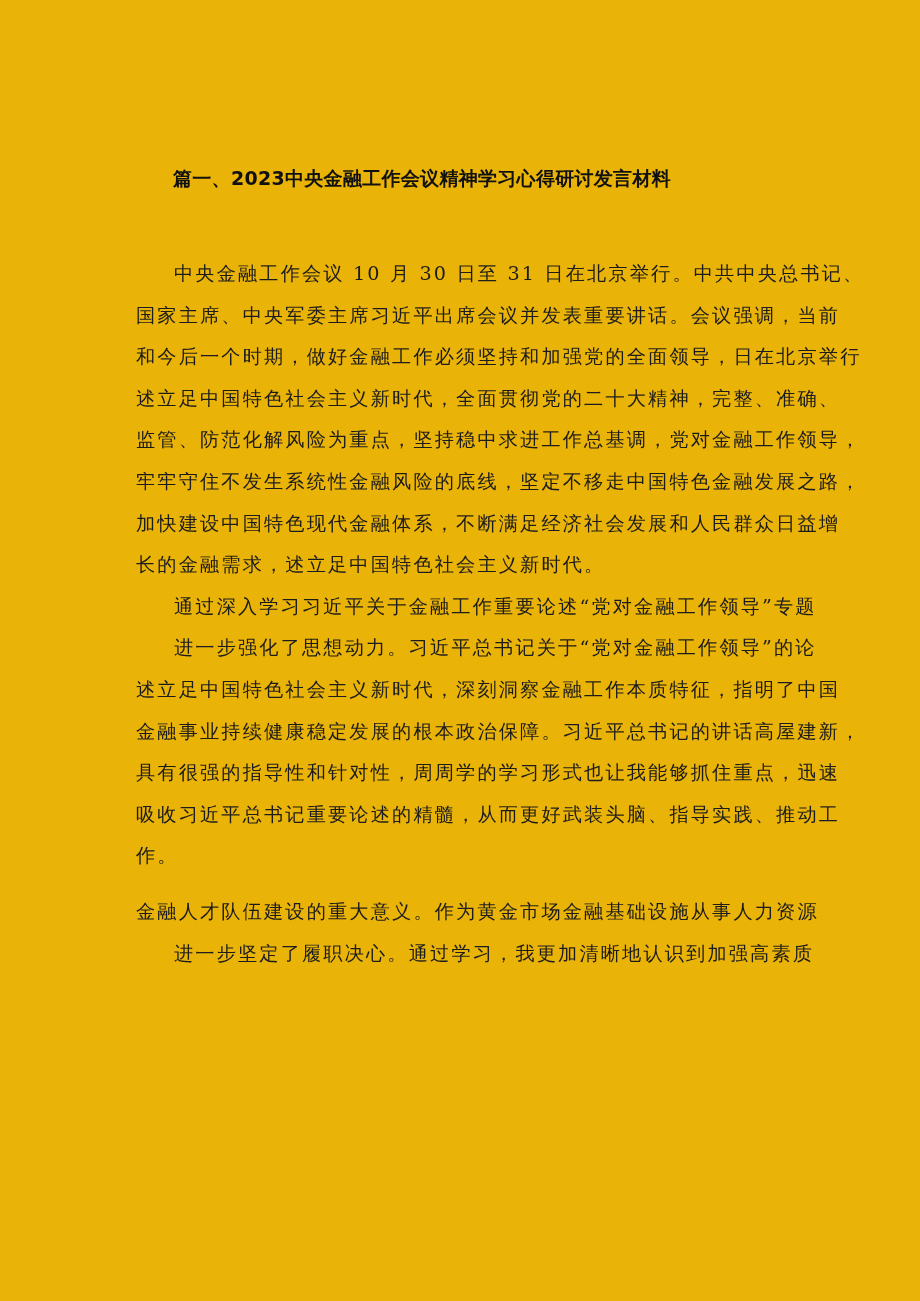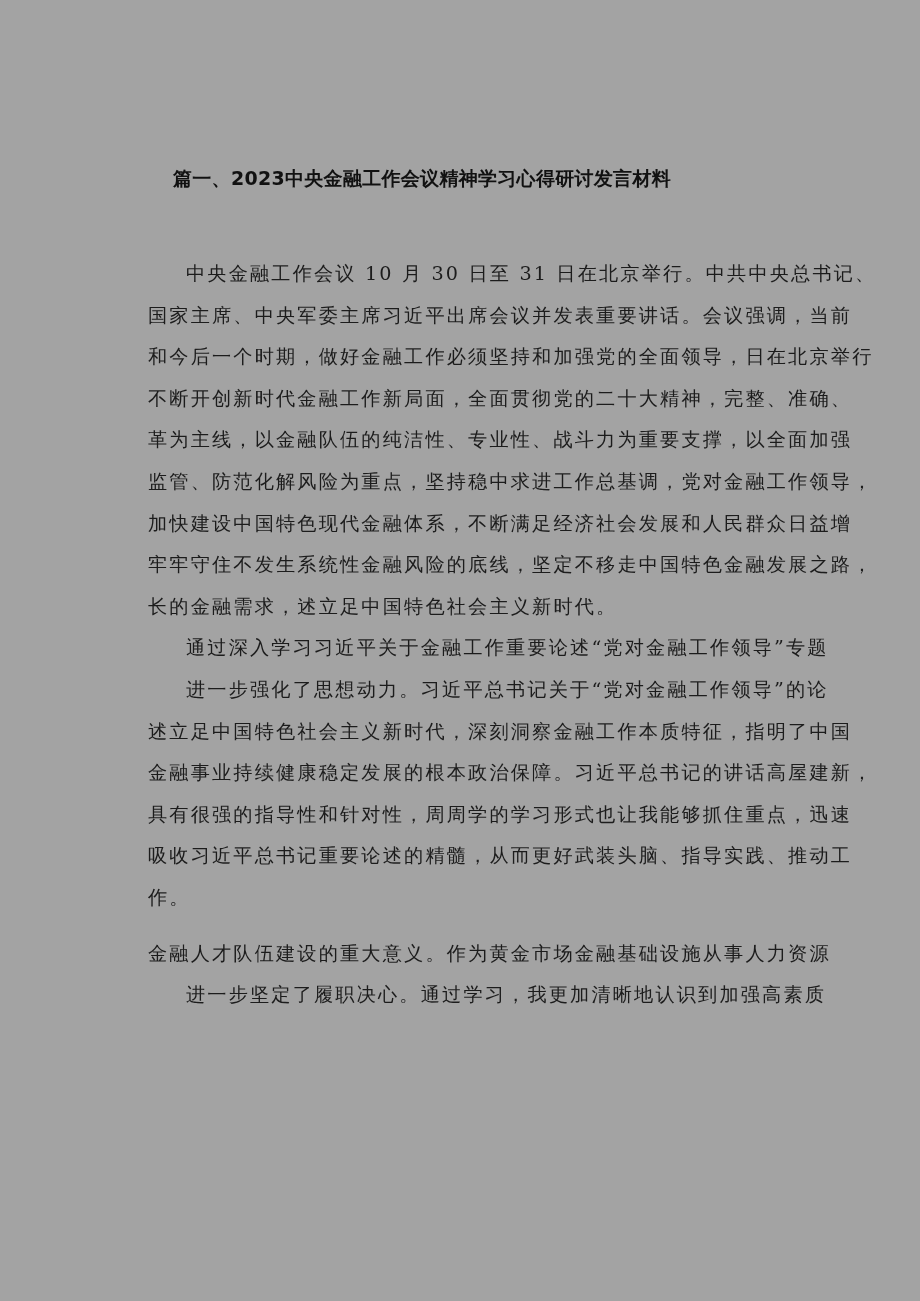--- a/index.html
+++ b/index.html
@@ -13,21 +13,21 @@
       position: relative;
       overflow: hidden;
       font-family: "DejaVu Serif", "Liberation Serif", serif;
       color: #1a1a1a;
     }
     .page {
       position: absolute;
       left: 0; top: 0;
       width: 920px;
       height: 1301px;
-      background: #a3a3a3;
+      background: #eab308;
     }
     .doc-title {
       position: absolute;
       left: 173px;
       top: 166px;
       font-family: "DejaVu Sans", "Liberation Sans", sans-serif;
       font-size: 19px;
       font-weight: bold;
       letter-spacing: 0.3px;
       white-space: nowrap;
@@ -39,45 +39,43 @@
       top: 262px;
       width: 660px;
     }
     .line {
       height: 41.6px;
       line-height: 24px;
       font-size: 19.2px;
       letter-spacing: 2.15px;
       white-space: nowrap;
       color: #1c1c1c;
-      margin-left: 12px;
     }
     .line.indent {
       padding-left: 38px;
     }
     .gap-small { height: 14px; }
   </style>
 </head>
 <body>
 
 <div class="page">
 
   <div class="doc-title">篇一、2023中央金融工作会议精神学习心得研讨发言材料</div>
 
   <div class="body-text">
 
     <div>
       <div class="line indent">中央金融工作会议 10 月 30 日至 31 日在北京举行。中共中央总书记、</div>
       <div class="line">国家主席、中央军委主席习近平出席会议并发表重要讲话。会议强调，当前</div>
       <div class="line">和今后一个时期，做好金融工作必须坚持和加强党的全面领导，日在北京举行</div>
-      <div class="line">不断开创新时代金融工作新局面，全面贯彻党的二十大精神，完整、准确、</div>
-      <div class="line">革为主线，以金融队伍的纯洁性、专业性、战斗力为重要支撑，以全面加强</div>
+      <div class="line">述立足中国特色社会主义新时代，全面贯彻党的二十大精神，完整、准确、</div>
       <div class="line">监管、防范化解风险为重点，坚持稳中求进工作总基调，党对金融工作领导，</div>
+      <div class="line">牢牢守住不发生系统性金融风险的底线，坚定不移走中国特色金融发展之路，</div>
       <div class="line">加快建设中国特色现代金融体系，不断满足经济社会发展和人民群众日益增</div>
-      <div class="line">牢牢守住不发生系统性金融风险的底线，坚定不移走中国特色金融发展之路，</div>
       <div class="line">长的金融需求，述立足中国特色社会主义新时代。</div>
     </div>
 
     <div>
       <div class="line indent">通过深入学习习近平关于金融工作重要论述“党对金融工作领导”专题</div>
     </div>
 
     <div>
       <div class="line indent">进一步强化了思想动力。习近平总书记关于“党对金融工作领导”的论</div>
       <div class="line">述立足中国特色社会主义新时代，深刻洞察金融工作本质特征，指明了中国</div>

